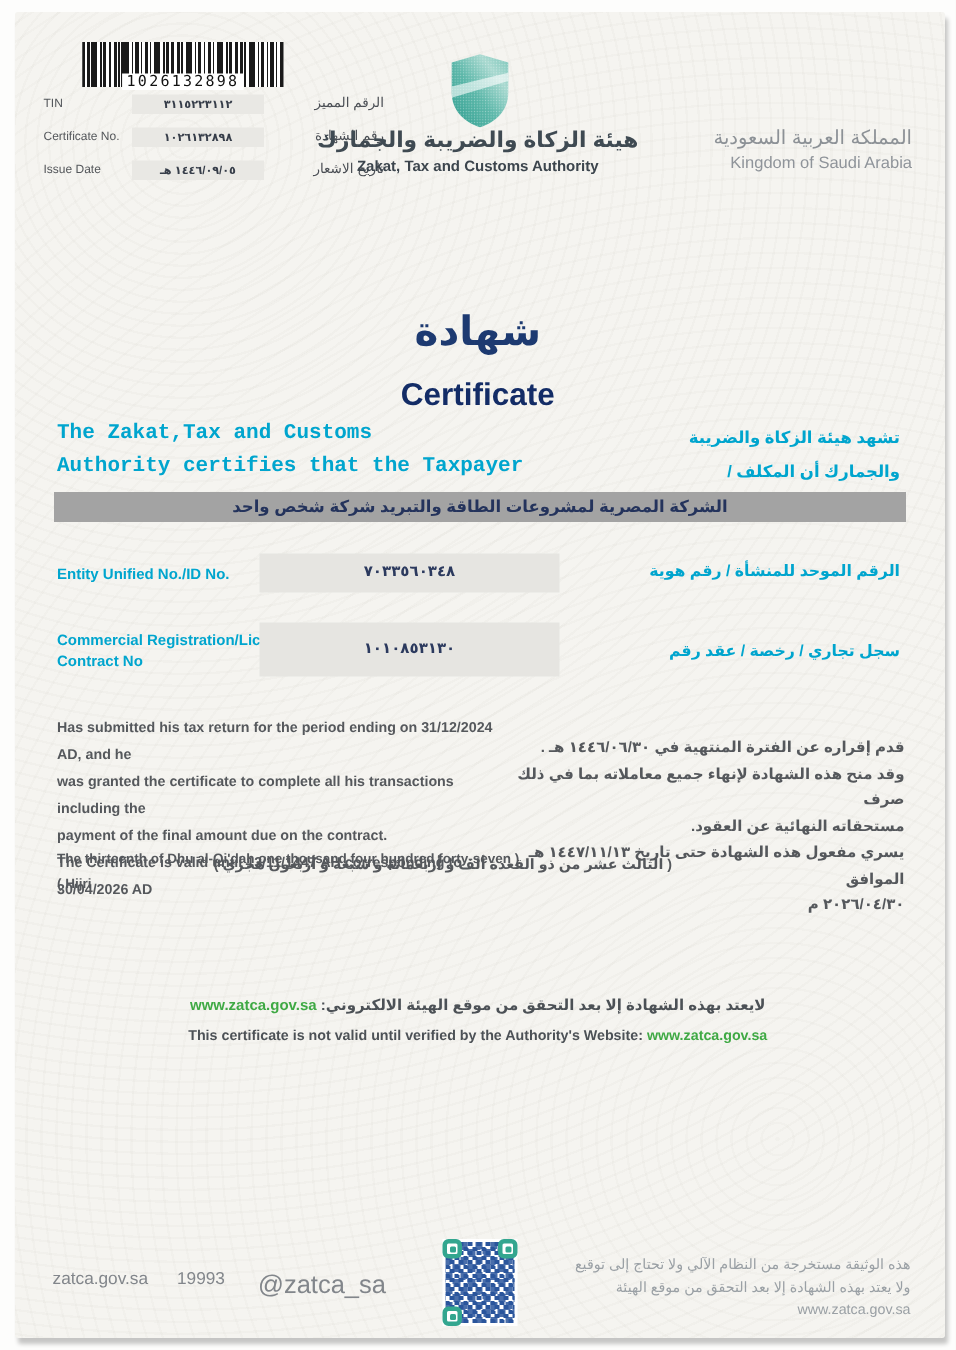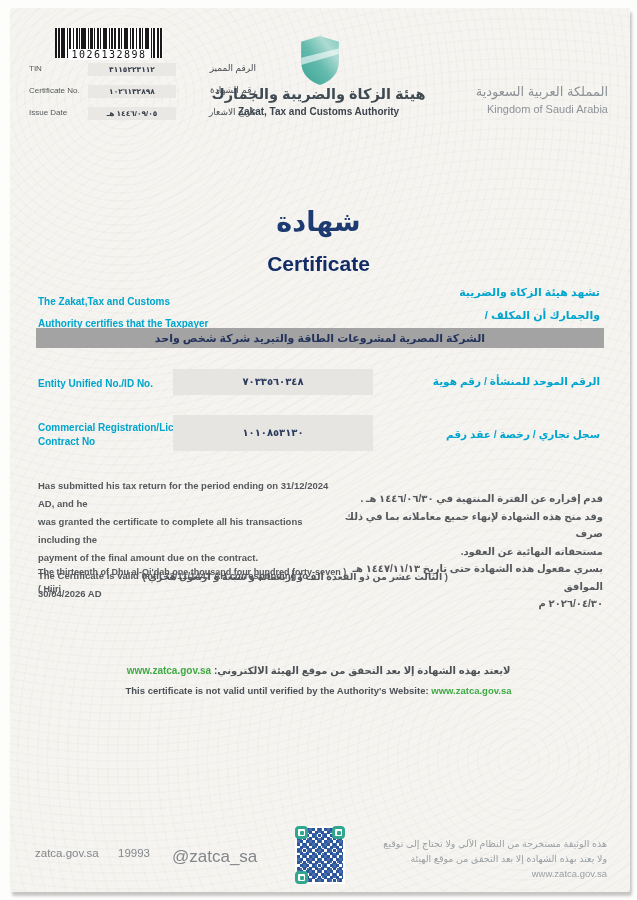--- a/index.html
+++ b/index.html
@@ -15,21 +15,21 @@
       repeating-radial-gradient(circle at 18% 10%, rgba(150,145,130,0.045) 0 1.5px, transparent 1.5px 8px),
       repeating-radial-gradient(circle at 82% 85%, rgba(150,145,130,0.04) 0 1.5px, transparent 1.5px 10px);
     box-shadow:2px 4px 3px rgba(0,0,0,0.22);
     border-radius:2px;
   }
 
   .content { position:absolute; inset:0; }
 
   
   .barcode {
-    position:absolute; left:55px; top:28px; width:108px; height:30px; background:#fff;
+    position:absolute; left:55px; top:28px; width:134px; height:30px; background:#fff;
     background-image:
       repeating-linear-gradient(90deg,#191919 0 1px,transparent 1px 3px),
       repeating-linear-gradient(90deg,#191919 0 2px,transparent 2px 7px),
       repeating-linear-gradient(90deg,transparent 0 4px,#191919 4px 5px,transparent 5px 11px);
   }
   .barcode-number {
     position:absolute; left:50%; bottom:-2px; transform:translateX(-50%);
     background:#fff; padding:0 3px; font-family:"DejaVu Sans Mono",monospace;
     font-size:10px; color:#111; letter-spacing:1.5px; white-space:nowrap;
   }
@@ -52,22 +52,22 @@
   .country-ar { position:absolute; right:29px; top:84px; font-size:13px; color:#8c9196; direction:rtl; }
   .country-en { position:absolute; right:29px; top:103px; font-size:11px; color:#8f949a; }
 
   
   .title-ar { position:absolute; left:0; width:637px; top:206px; text-align:center;
     font-size:27px; font-weight:bold; color:#1d3a71; direction:rtl; }
   .title-en { position:absolute; left:0; width:637px; top:252px; text-align:center;
     font-size:21px; font-weight:bold; color:#132c66; }
 
   
-  .certify-en { position:absolute; left:38px; top:291px; font-size:10px; font-weight:bold;
-    color:#00a5ce; line-height:22px; }
+  .certify-en { position:absolute; left:38px; top:278px; font-size:14px; font-weight:bold;
+    color:#00a5ce; line-height:22px;font-family:Liberation Mono, monospace; }
   .certify-ar { position:absolute; right:37px; top:281px; font-size:11px; font-weight:bold;
     color:#00a5ce; line-height:23px; text-align:right; direction:rtl; }
   .taxpayer-bar {
     position:absolute; left:36px; top:328px; width:568px; height:20px; background:#a3a3a3;
     text-align:center; line-height:20px; font-size:11px; font-weight:bold; color:#24335c; direction:rtl;
   }
 
   
   .reg-label-en { position:absolute; left:38px; font-size:10px; font-weight:bold; color:#00a5ce; line-height:14px; }
   .reg-box { position:absolute; left:173px; width:200px; background:#e6e5e1;

